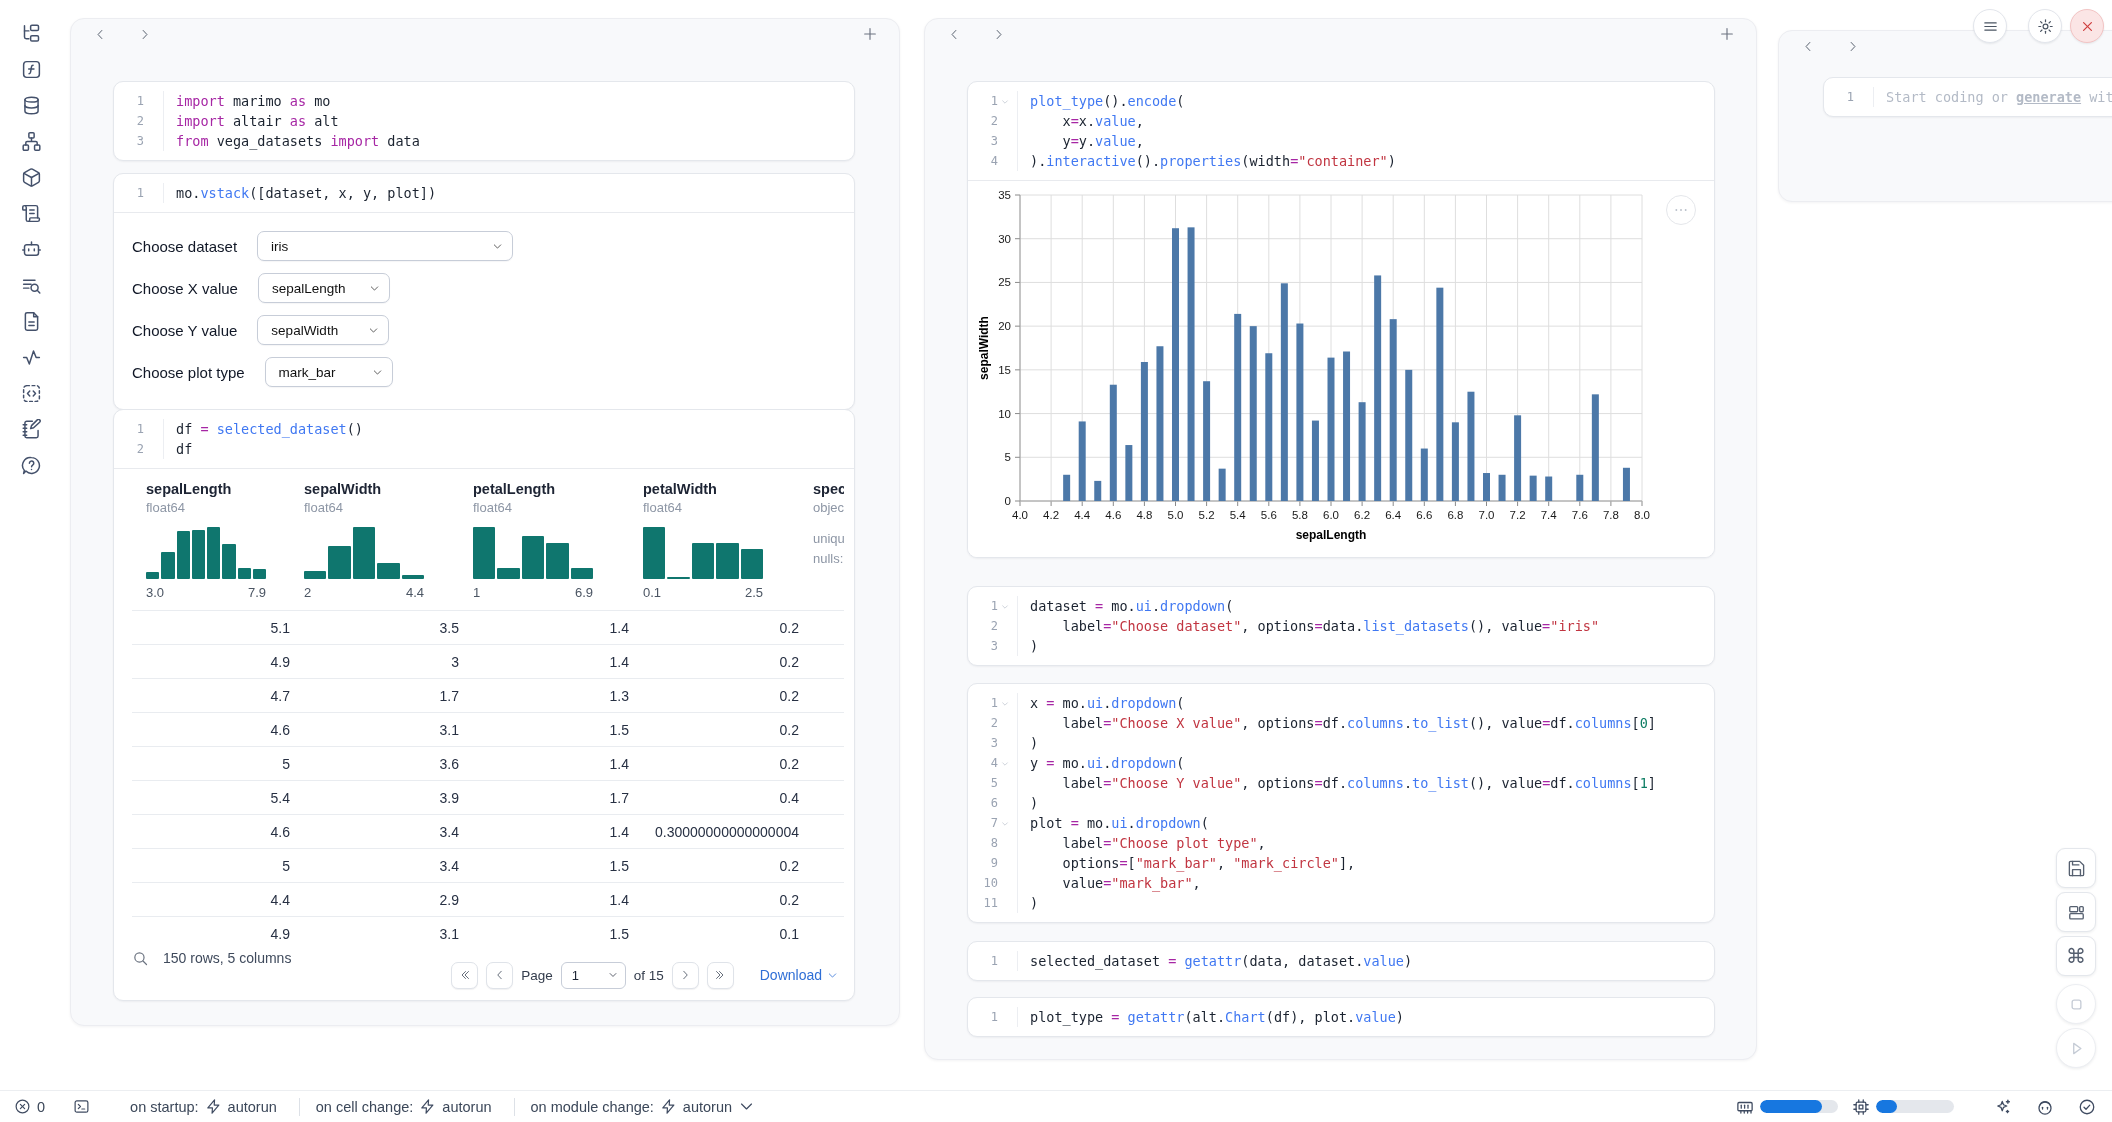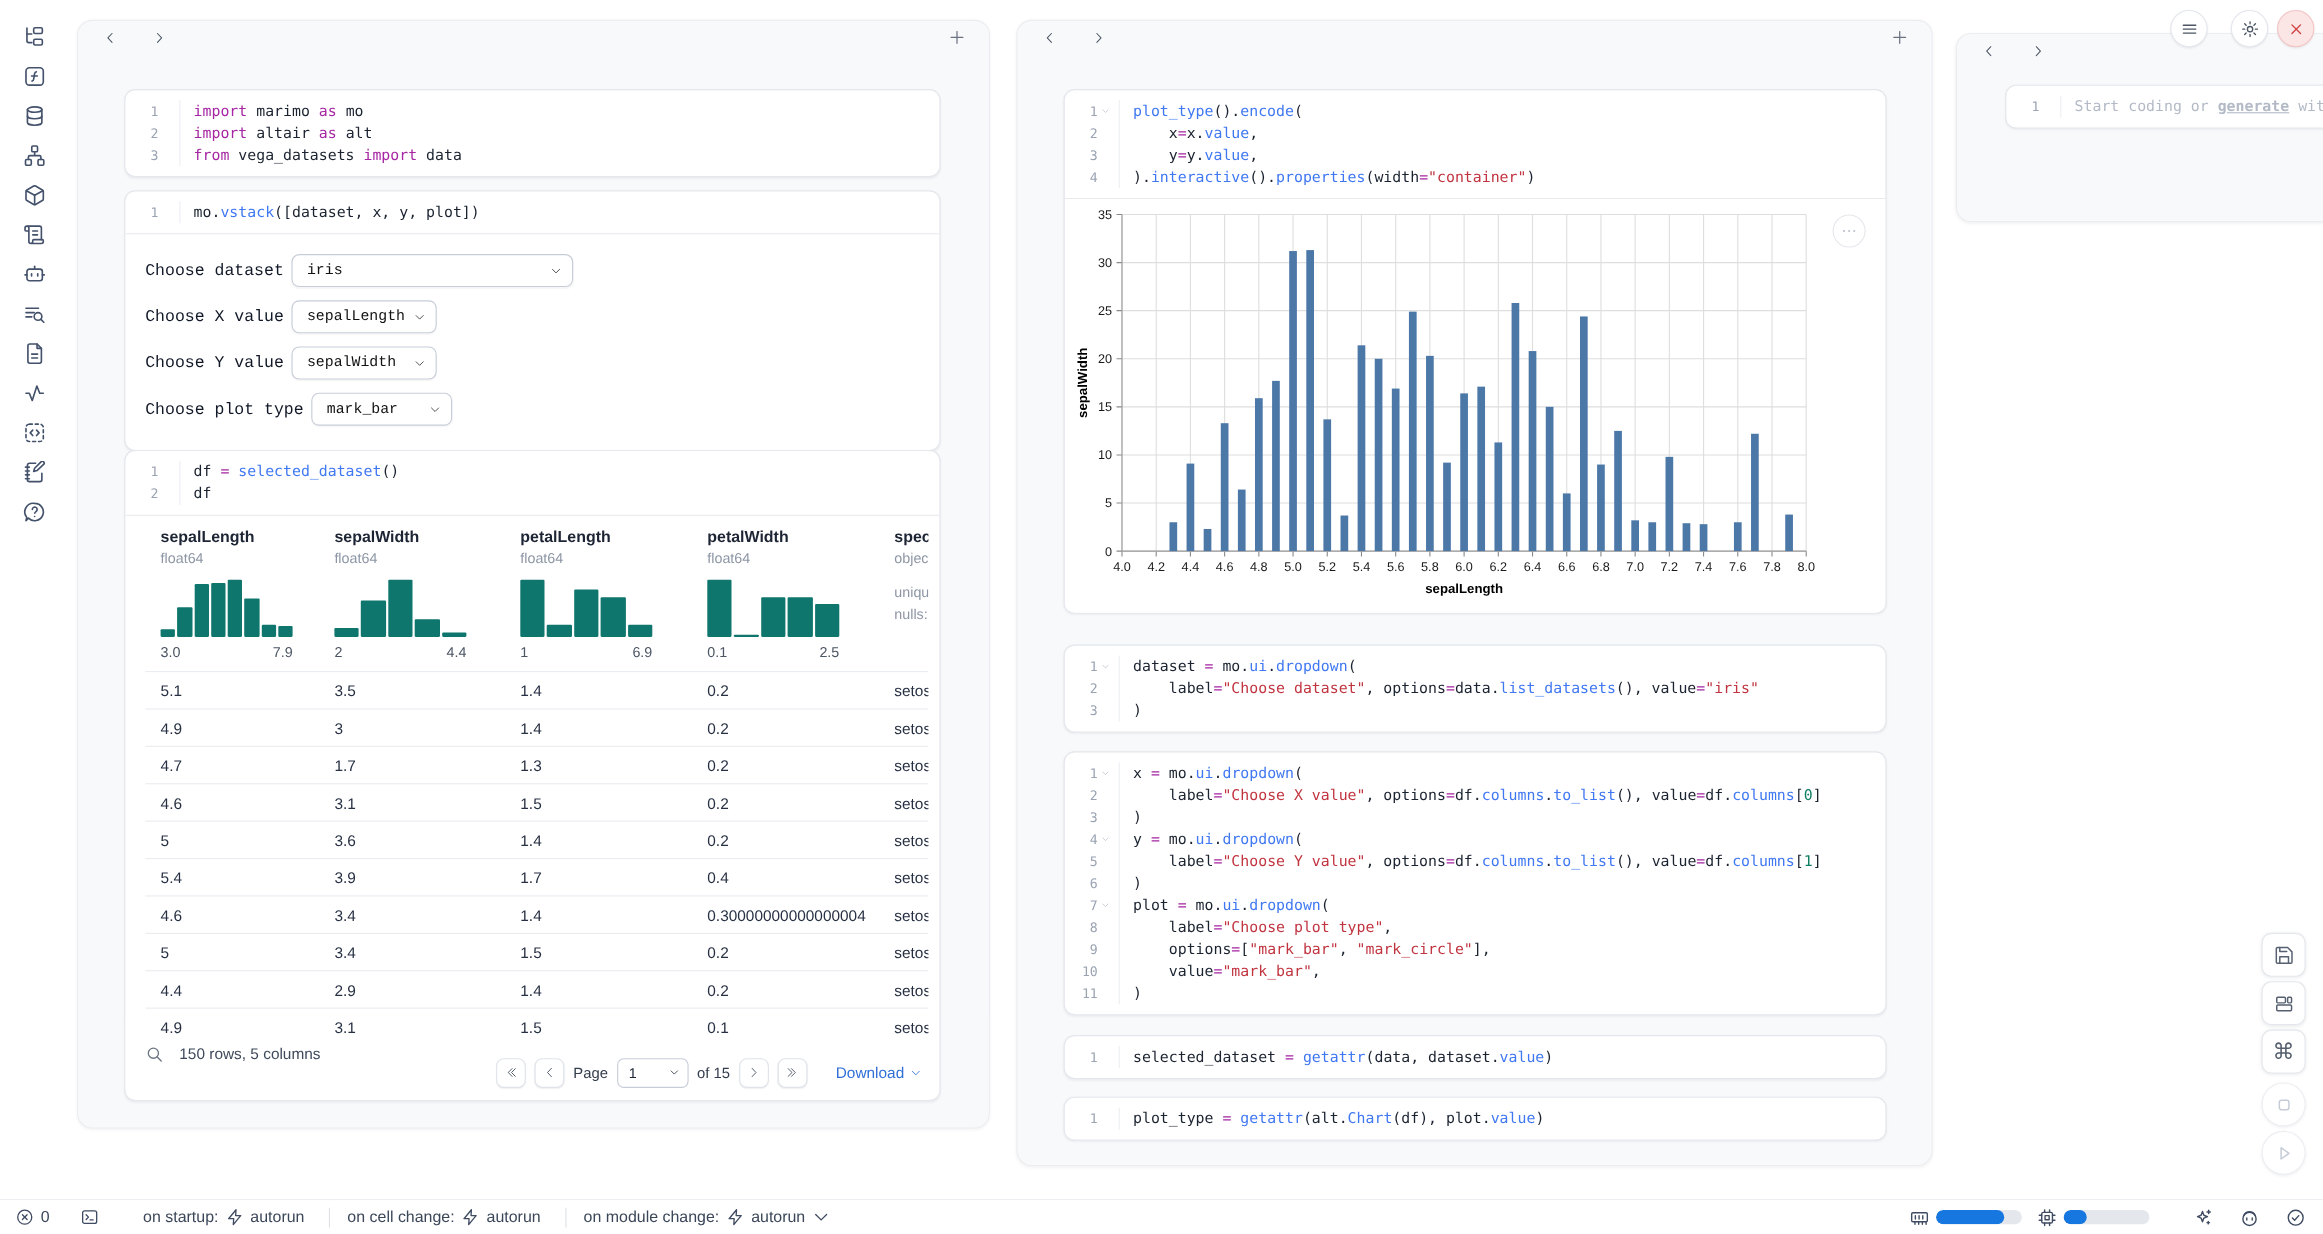--- a/index.html
+++ b/index.html
@@ -32,37 +32,37 @@
   .fold svg{width:8px;height:8px;}
   .codetext{border-left:1px solid #eceef2;margin-left:6px;padding-left:12px;white-space:pre;}
   .tk-kw{color:#a626a4;}
   .tk-fn{color:#4078f2;}
   .tk-str{color:#c13541;}
   .tk-op{color:#a626a4;}
   .tk-num{color:#0d7d63;}
   .divider{height:1px;background:#e8eaee;}
   
   .dd-rows{padding:18px 0 10px 18px;}
-  .dd-row{display:flex;align-items:center;gap:7px;margin-bottom:12px;font-family:Liberation Mono, monospace;}
+  .dd-row{display:flex;align-items:center;gap:20px;margin-bottom:12px;}
   .dd-label{font-size:15px;color:#111827;}
   .select{height:28px;border:1px solid #c7cdd8;border-radius:7px;background:#fff;display:flex;align-items:center;
           justify-content:space-between;padding:0 9px 0 13px;font-size:13.5px;color:#111;cursor:pointer;
           box-shadow:0 1px 1px rgba(16,24,40,.04);}
   .select svg{width:11px;height:11px;color:#333;}
   
   .tablewrap{margin-left:18px;width:712px;overflow:hidden;}
   .thead{display:flex;padding-top:12px;}
   .th{flex:none;padding-left:14px;box-sizing:border-box;}
   .th-name{font-size:14.5px;font-weight:bold;color:#1d2434;}
   .th-type{font-size:13px;color:#8d96a5;margin-top:3px;}
   .hist{display:flex;align-items:flex-end;gap:2px;width:120px;height:52px;margin-top:12px;}
   .hist div{flex:1;background:#0f766e;border-radius:1px;}
   .minmax{display:flex;justify-content:space-between;width:120px;font-size:13px;color:#4b5563;margin-top:6px;padding-bottom:10px;}
   .th-meta{font-size:13px;color:#8d96a5;margin-top:14px;line-height:20px;}
-  .trow{display:flex;border-top:1px solid #e9ecf0;height:33px;align-items:center;}
+  .trow{display:flex;border-top:1px solid #e9ecf0;height:33px;align-items:center;text-align:right;}
   .td{flex:none;padding-left:14px;box-sizing:border-box;font-size:14px;color:#273043;white-space:nowrap;overflow:hidden;}
   .tc0{width:158px;}.tc1{width:169px;}.tc2{width:170px;}.tc3{width:170px;}.tc4{width:130px;}
   .tfoot{display:flex;margin-left:18px;width:712px;height:50px;}
   .tfoot .search-ic{color:#6b7380;width:17px;height:17px;margin-right:14px;}
   .tfoot .search-ic svg{width:17px;height:17px;}
   .tsummary{font-size:14px;color:#3f4a5c;}
   .pg-group{margin-left:auto;display:flex;align-items:center;gap:8px;}
   .pg-btn{width:27px;height:27px;border:1px solid #dfe3e9;border-radius:7px;background:#fff;color:#4b5563;cursor:pointer;
           display:flex;align-items:center;justify-content:center;box-shadow:0 1px 1px rgba(16,24,40,.06);padding:0;}
   .pg-btn svg{width:12px;height:12px;}

